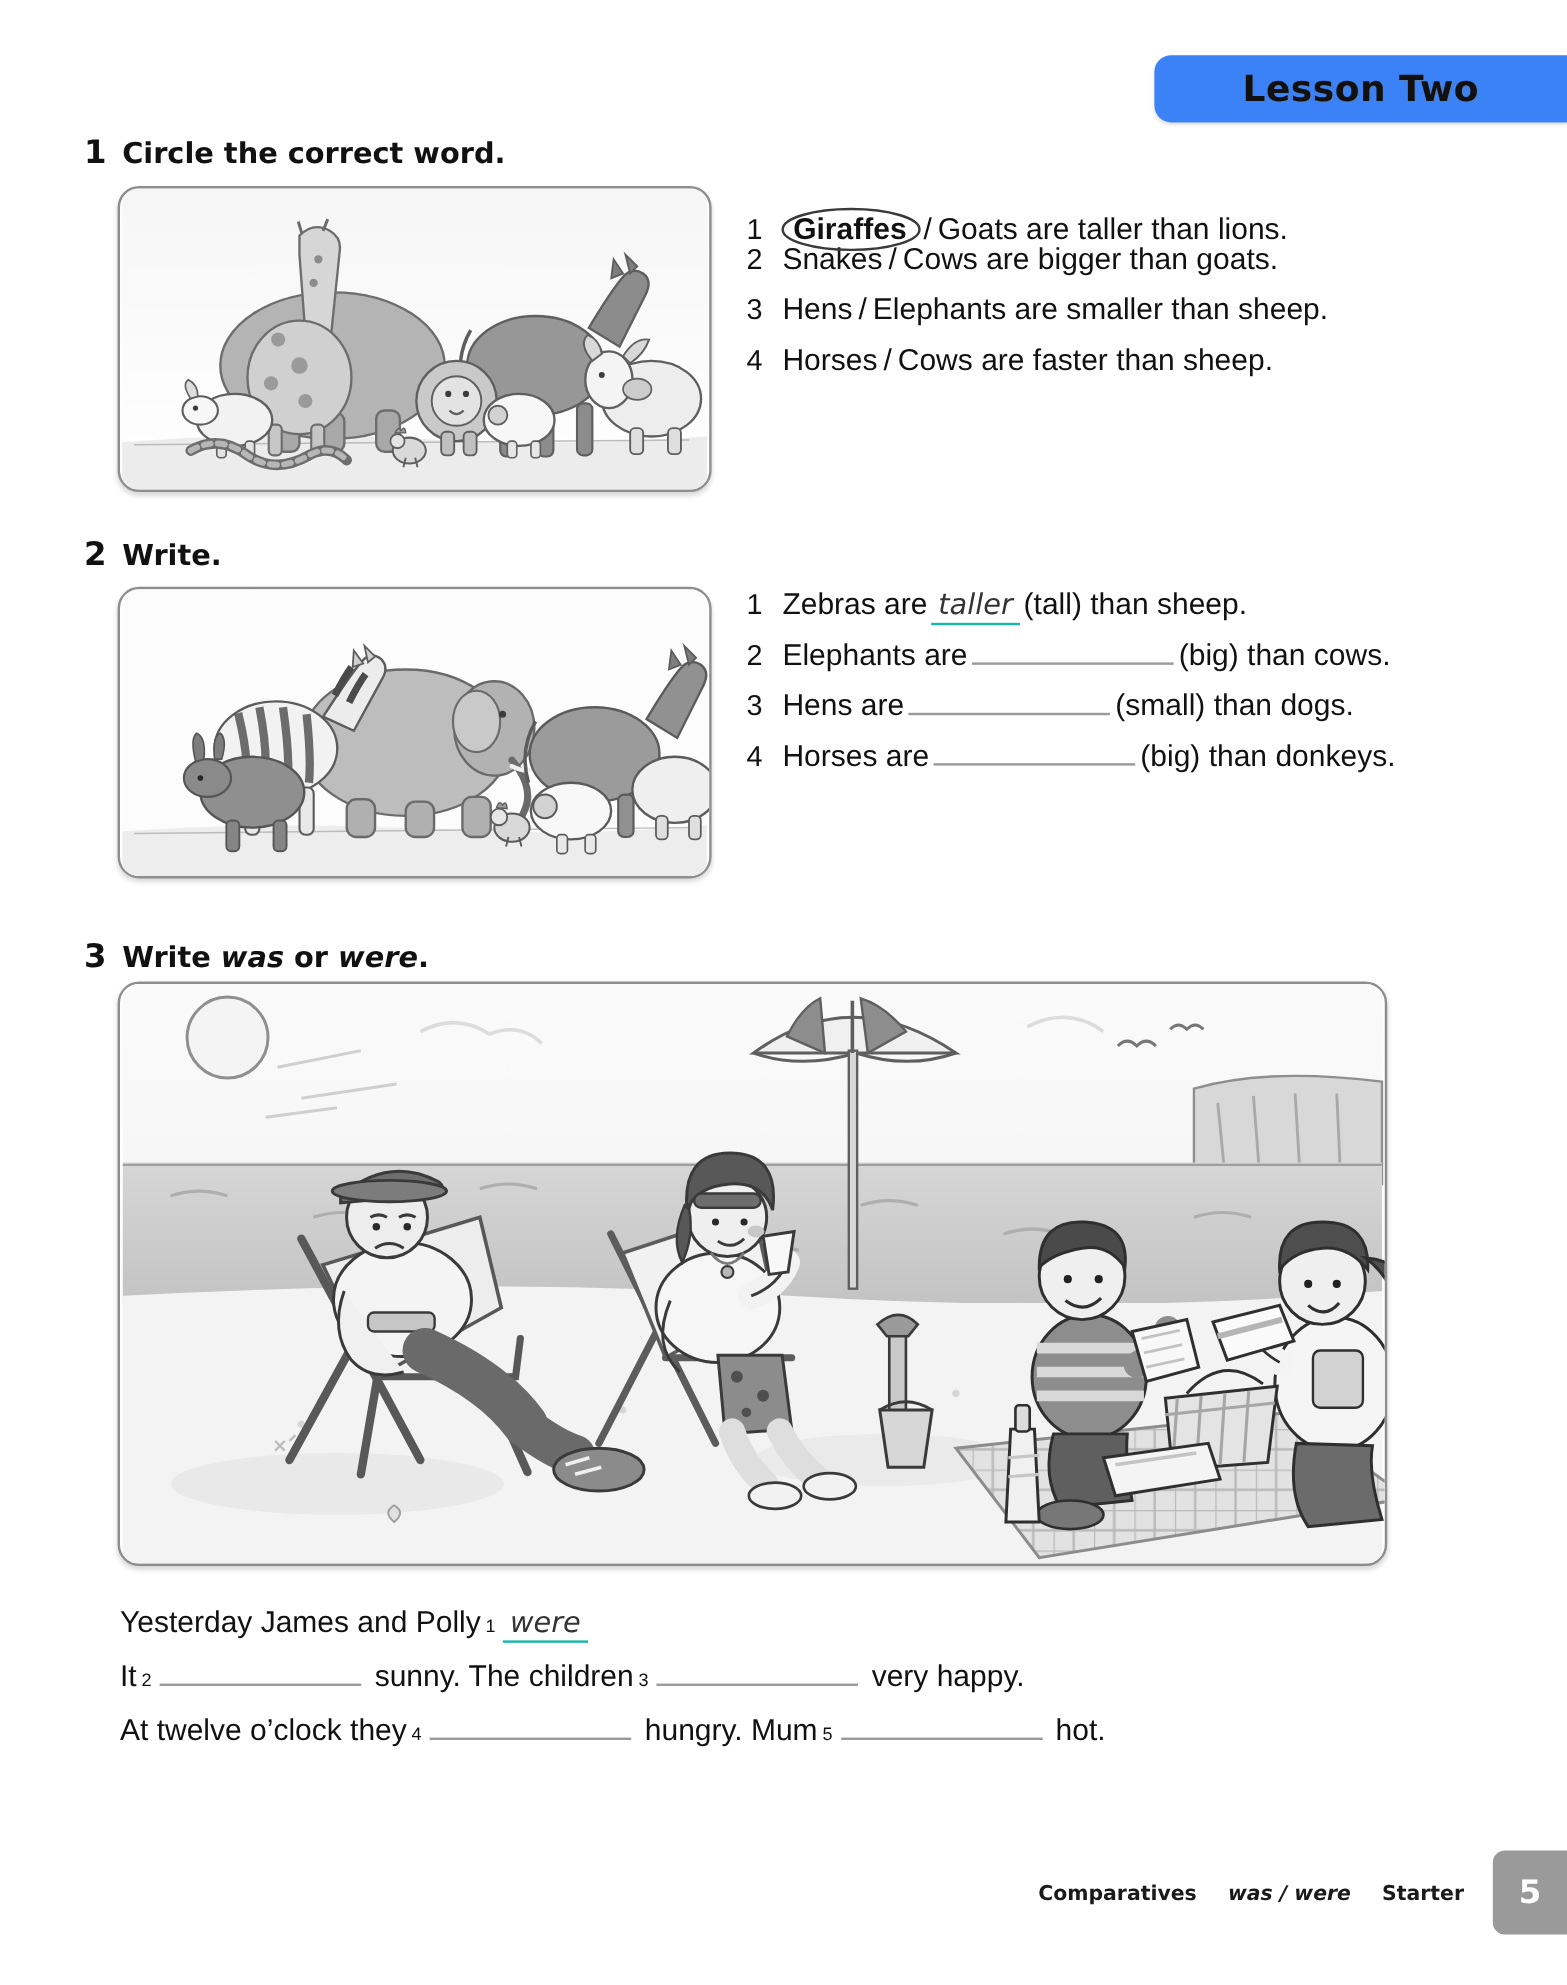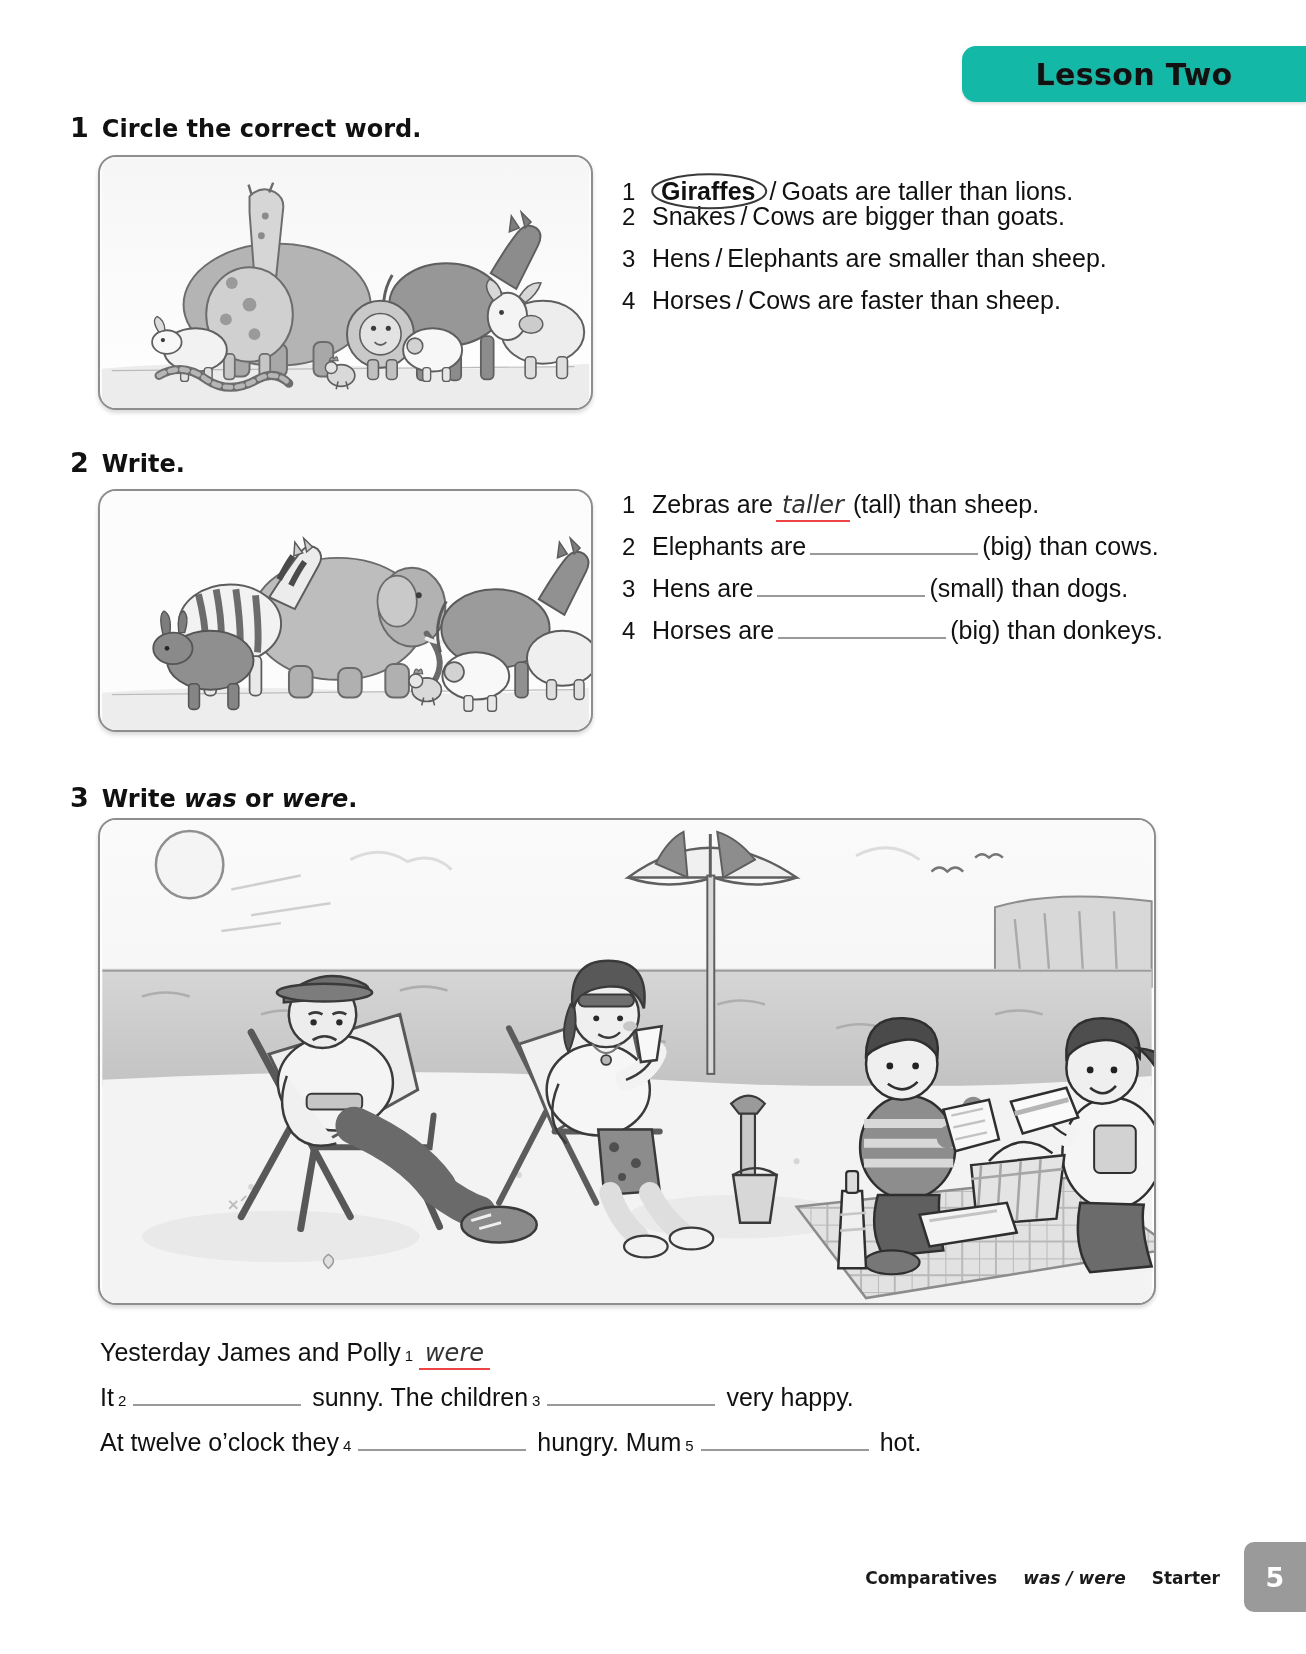--- a/index.html
+++ b/index.html
@@ -13,21 +13,21 @@
     font-family: "Liberation Sans", sans-serif;
     color: #1a1a1a;
     overflow: hidden;
   }
 
   
   .lesson-tab {
     position: absolute;
     top: 46px; left: 962px;
     width: 344px; height: 56px;
-    background: #14b8a6;
+    background: #3b82f6;
     border-radius: 14px 0 0 14px;
     display: flex; align-items: center; justify-content: center;
     box-shadow: 0 2px 3px rgba(0,0,0,0.12);
   }
   .lesson-tab .label {
     font-family: "DejaVu Sans", sans-serif;
     font-weight: bold;
     font-size: 30px;
     letter-spacing: 0.4px;
     color: #111;
@@ -105,21 +105,21 @@
   .blank {
     display: inline-block;
     border-bottom: 2px solid #9a9a9a;
     vertical-align: baseline;
     margin: 0 4px;
   }
   .blank.w-long  { width: 168px; }
 
   .answer {
     display: inline-block;
-    border-bottom: 2px solid #ef4444;
+    border-bottom: 2px solid #14b8a6;
     font-family: "DejaVu Sans", sans-serif;
     font-style: italic;
     font-size: 24px;
     color: #333;
     text-align: center;
     padding: 0 6px 1px 6px;
     margin: 0 3px;
   }
 
   

